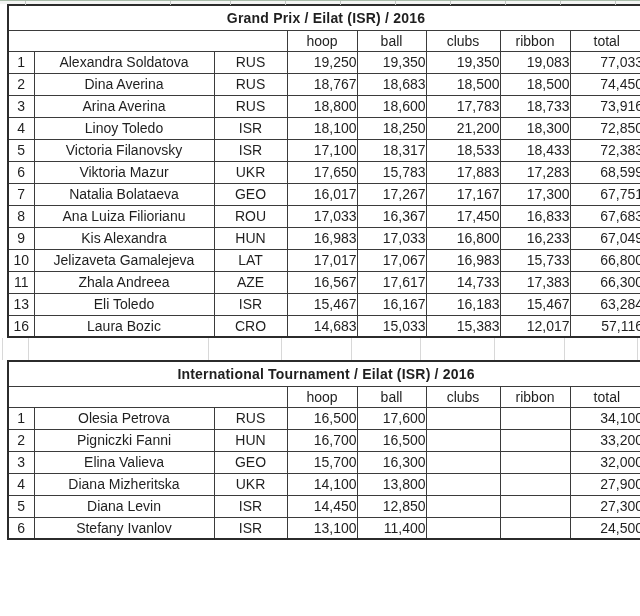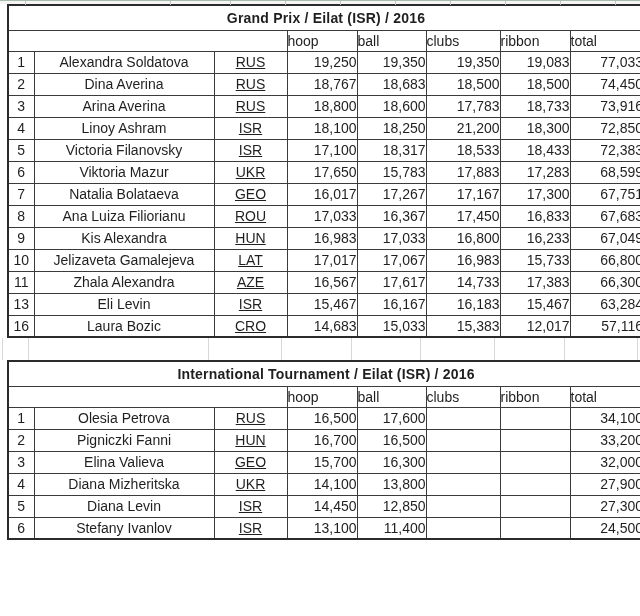--- a/index.html
+++ b/index.html
@@ -39,25 +39,25 @@
     vertical-align: middle;
     box-sizing: border-box;
   }
   td.title-cell {
     height: 25px;
     font-size: 17px;
     font-weight: bold;
     text-align: center;
     letter-spacing: 0.2px;
   }
-  tr.head-row td { height: 21px; text-align: left; }
+  tr.head-row td { height: 21px; text-align: center; }
   tr.data-row td { height: 22px; }
   td.c-rank { text-align: center; }
   td.c-name { text-align: center; padding-left: 5px; }
-  td.c-ctry { text-align: center; text-decoration: underline; }
+  td.c-ctry { text-align: center; }
   td.c-num  { text-align: right; padding-right: 8px; }
 
   
   .gap-row { position: relative; height: 22px; background: #ffffff; }
   .gap-row .gline {
     position: absolute; top: 0; width: 1px; height: 22px;
     background: #d8d8d8;
   }
 </style>
 </head>
@@ -135,21 +135,21 @@
         <td class="c-ctry">RUS</td>
         <td class="c-num">18,800</td>
         <td class="c-num">18,600</td>
         <td class="c-num">17,783</td>
         <td class="c-num">18,733</td>
         <td class="c-num">73,916</td>
       </tr>
 
       <tr class="data-row">
         <td class="c-rank">4</td>
-        <td class="c-name">Linoy Ashram</td>
+        <td class="c-name">Linoy Toledo</td>
         <td class="c-ctry">ISR</td>
         <td class="c-num">18,100</td>
         <td class="c-num">18,250</td>
         <td class="c-num">21,200</td>
         <td class="c-num">18,300</td>
         <td class="c-num">72,850</td>
       </tr>
 
       <tr class="data-row">
         <td class="c-rank">5</td>
@@ -212,33 +212,33 @@
         <td class="c-ctry">LAT</td>
         <td class="c-num">17,017</td>
         <td class="c-num">17,067</td>
         <td class="c-num">16,983</td>
         <td class="c-num">15,733</td>
         <td class="c-num">66,800</td>
       </tr>
 
       <tr class="data-row">
         <td class="c-rank">11</td>
-        <td class="c-name">Zhala Alexandra</td>
+        <td class="c-name">Zhala Andreea</td>
         <td class="c-ctry">AZE</td>
         <td class="c-num">16,567</td>
         <td class="c-num">17,617</td>
         <td class="c-num">14,733</td>
         <td class="c-num">17,383</td>
         <td class="c-num">66,300</td>
       </tr>
 
 
       <tr class="data-row">
         <td class="c-rank">13</td>
-        <td class="c-name">Eli Levin</td>
+        <td class="c-name">Eli Toledo</td>
         <td class="c-ctry">ISR</td>
         <td class="c-num">15,467</td>
         <td class="c-num">16,167</td>
         <td class="c-num">16,183</td>
         <td class="c-num">15,467</td>
         <td class="c-num">63,284</td>
       </tr>
 
 
 

